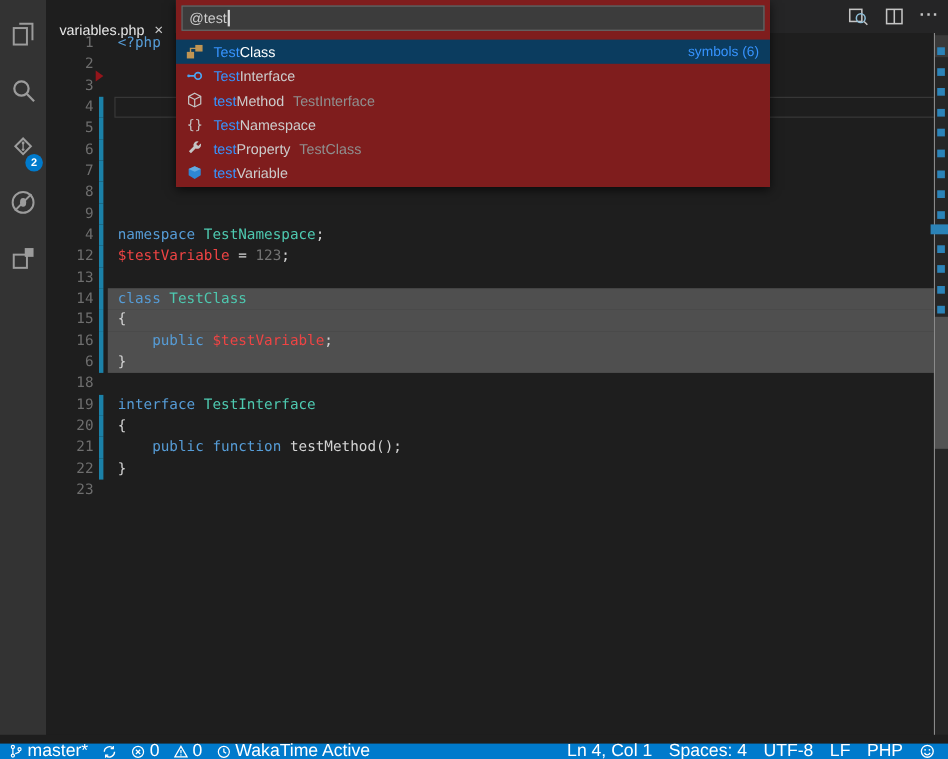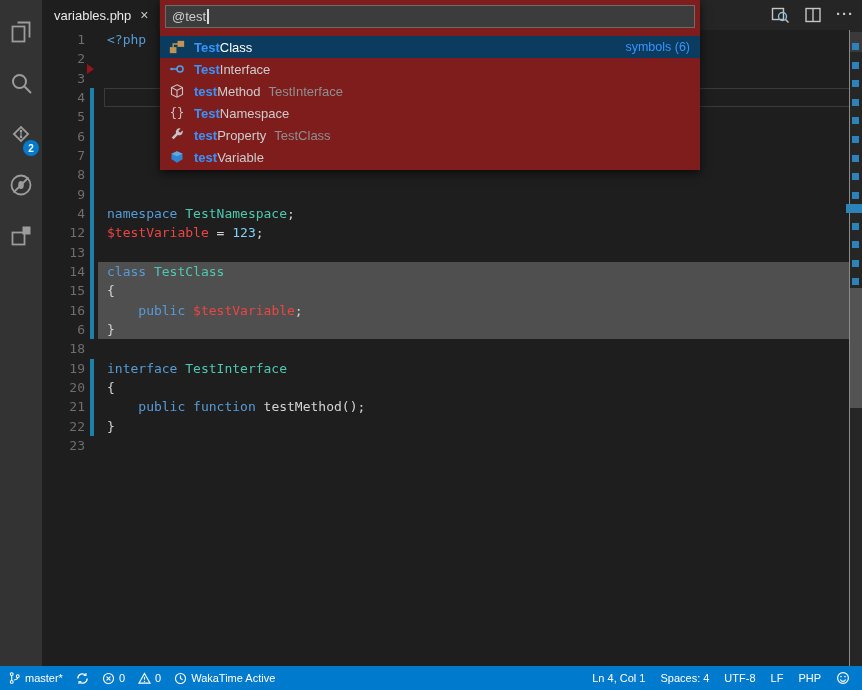--- a/index.html
+++ b/index.html
@@ -10,67 +10,67 @@
   .activitybar{position:absolute;left:0;top:0;width:42px;height:668px;background:#333333;
                display:flex;flex-direction:column;align-items:center;padding-top:8px;box-sizing:border-box}
   .ab-item{width:42px;height:51px;display:flex;align-items:center;justify-content:center;position:relative;cursor:pointer}
   .ab-badge{position:absolute;right:3px;bottom:5px;min-width:16px;height:16px;border-radius:50%;
             background:#007ACC;color:#fff;font-size:10px;font-weight:bold;
             display:flex;align-items:center;justify-content:center}
 
   
   .editor{position:absolute;left:42px;top:0;right:0;bottom:22px;background:#1E1E1E}
   .tabbar{position:absolute;left:0;top:0;right:0;height:30px;background:#252526;display:flex}
-  .tab{height:30px;background:#1E1E1E;display:flex;align-items:center;padding:0 10px 0 12px;gap:9px;
+  .tab{height:30px;background:#1E1E1E;display:flex;align-items:center;padding:12px 10px 0 12px;gap:9px;
        color:#E8E8E8;font-size:13px;cursor:pointer}
   .tab-close{color:#C8C8C8;font-size:14px;line-height:14px;cursor:pointer}
   .toolbar{position:absolute;right:8px;top:0;height:30px;display:flex;align-items:center;gap:13px}
   .tb-btn{color:#C5C5C5;cursor:pointer;display:flex;align-items:center}
   .tb-more{font-size:15px;font-weight:bold;letter-spacing:1px;padding-bottom:4px}
 
   
   .code-area{position:absolute;left:0;top:30px;right:12px;bottom:0}
   .line{position:relative;height:19.33px;font:13px/19.33px "DejaVu Sans Mono",monospace;white-space:pre;color:#D4D4D4}
   .ln{position:absolute;left:0;top:0;width:43px;text-align:right;color:#6E6E6E}
   .diffbar{position:absolute;left:48px;top:0;bottom:0;width:4px;background:#1B81A8}
   .deltri{position:absolute;left:45px;top:-5px;width:0;height:0;
           border-left:7px solid #94151B;border-top:5px solid transparent;border-bottom:5px solid transparent}
   .codetxt{position:absolute;left:65px;top:0;z-index:1}
   .line.hl::before{content:"";position:absolute;left:56px;right:0;top:0;bottom:0;background:#4F4F4F}
   .line.cur::after{content:"";position:absolute;left:62px;right:0;top:0;bottom:0;
                    border:1px solid #3A3A3A;box-sizing:border-box}
   .tok-keyword{color:#569CD6}.tok-type{color:#4EC9B0}.tok-variable{color:#ef4444}
-  .tok-number{color:#7dd3fc}.tok-plain{color:#D4D4D4}
+  .tok-number{color:#737373}.tok-plain{color:#D4D4D4}
 
   
   .ruler{position:absolute;right:0;top:30px;width:12px;bottom:0;background:#262626;border-left:1px solid #8A8A8A}
   .thumb{position:absolute;left:0;right:0;background:#3A3A3A}
   .rmark{position:absolute;left:2px;width:7px;height:7px;background:#2B83B8}
   .rmark.wide{left:-4px;width:16px;height:9px}
   .rrange{position:absolute;left:0;right:0;background:rgba(95,95,95,.8)}
 
   
   .qo{position:absolute;left:118px;top:0;width:540px;background:#7f1d1d;z-index:10;
       box-shadow:0 3px 9px rgba(0,0,0,.65);padding-bottom:2px}
   .qo-inputwrap{padding:5px}
   .qo-input{height:23px;background:#3C3C3C;border:1px solid #6B6B6B;color:#CCCCCC;font-size:13px;
             display:flex;align-items:center;padding:0 6px;box-sizing:border-box;cursor:text}
   .caret{display:inline-block;width:2px;height:15px;background:#DADADA;margin-left:1px}
   .qo-list{margin-top:3px}
   .qo-row{height:22px;display:flex;align-items:center;padding:0 10px 0 9px;font-size:13px;
           color:#CCCCCC;position:relative;cursor:pointer}
   .qo-row.sel{background:#0B3C5F;color:#FFFFFF}
   .qo-icon{width:16px;height:16px;margin-right:9px;flex:none;display:flex;align-items:center;justify-content:center}
-  .qo-match{color:#3794FF;font-weight:bold}
+  .qo-match{color:#3794FF;font-weight:normal}
   .qo-desc{color:#8F8F8F;margin-left:8px}
   .qo-group{position:absolute;right:10px;color:#3794FF;font-size:12.5px}
 
   
-  .statusbar{position:absolute;left:0;bottom:0;width:862px;height:24px;background:#007ACC;color:#fff;
-             display:flex;align-items:center;font-size:11px;padding:0 12px 0 8px;box-sizing:border-box}
+  .statusbar{position:absolute;left:0;bottom:0;width:862px;height:14px;background:#007ACC;color:#fff;
+             display:flex;align-items:center;font-size:16px;padding:0 12px 0 8px;box-sizing:border-box}
   .sb-item{display:flex;align-items:center;gap:4px;margin-right:13px;cursor:pointer;white-space:nowrap}
   .sb-right{margin-left:auto;display:flex;}
   .sb-right .sb-item{margin-right:0;margin-left:15px}
 </style>
 </head>
 <body>
 
 <div class="activitybar" id="activity-bar">
     <div class="ab-item">
       <span><svg width="26" height="26" viewBox="0 0 26 26" fill="none" stroke="#9C9C9C" stroke-width="1.8">

